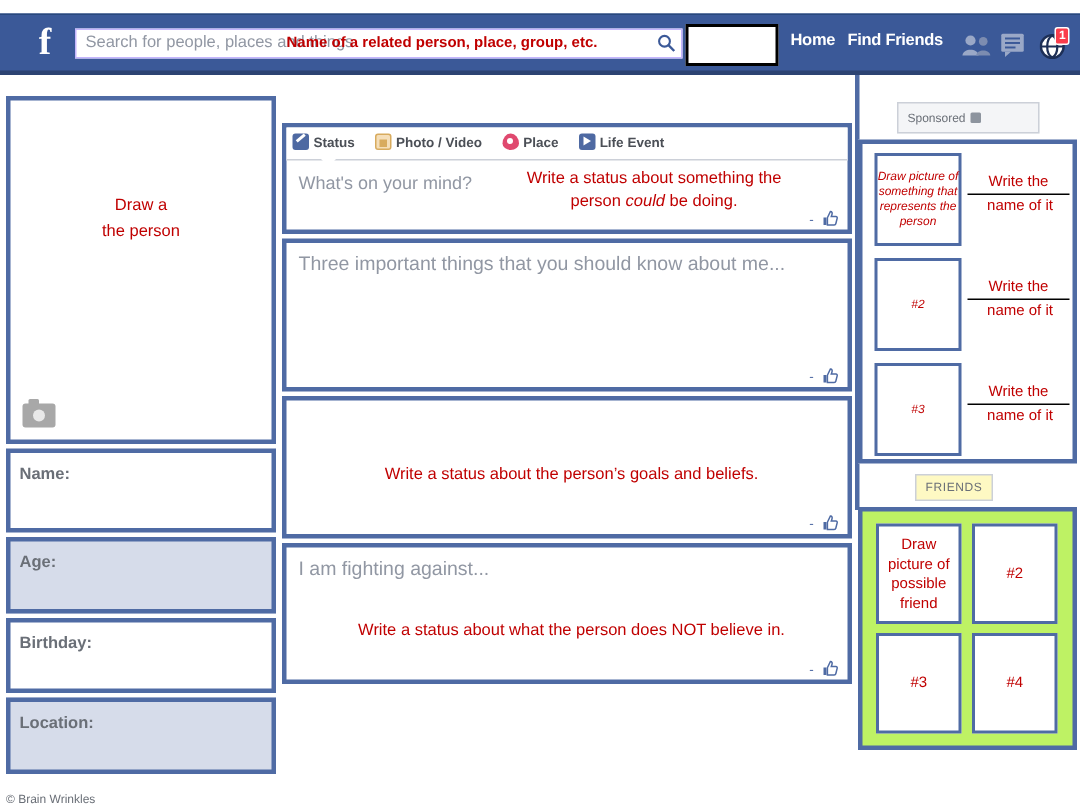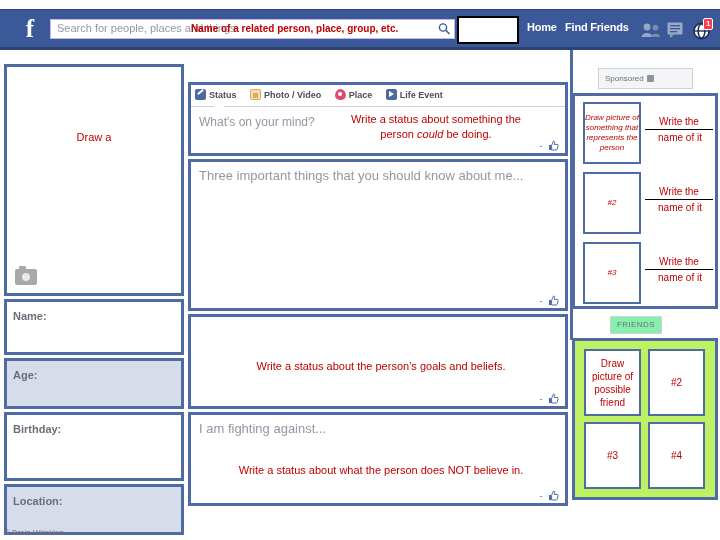--- a/index.html
+++ b/index.html
@@ -133,21 +133,21 @@
     position:absolute;left:120px;top:5px;width:250px;
   }
   .like-row{
     position:absolute;right:6px;bottom:2px;font-size:9px;color:#4f6ba4;
   }
   .thumb{
     display:inline-block;width:11px;height:11px;vertical-align:-2px;
     margin-left:3px;position:relative;
   }
   .thumb svg{display:block;}
-  .post-card{height:152px;}
+  .post-card{height:102px;}
   .post-ph{
     position:absolute;left:8px;top:6px;font-size:13px;color:#9197a3;
     white-space:nowrap;
   }
   .post-note{position:absolute;left:18px;top:30px;width:344px;}
   .belief-card{height:95px;}
   .belief-note{position:absolute;left:18px;top:42px;width:344px;text-align:center;}
   .against-card{height:94px;}
   .against-note{position:absolute;left:18px;top:48px;width:344px;}
 
@@ -173,21 +173,21 @@
     color:#c00000;font-size:8px;line-height:10px;text-align:center;
     display:flex;align-items:center;justify-content:center;font-style:italic;
   }
   .ad-lines{position:absolute;left:62px;top:12px;width:70px;}
   .ad-title{
     color:#c00000;font-size:10px;line-height:15px;text-align:center;
   }
   .ad-rule{border-bottom:1px solid #000;width:68px;}
   .friends-label{
     position:relative;left:38px;margin-top:7px;width:52px;height:18px;
-    background:#86efac;border:1px solid #ccd0d8;box-sizing:border-box;
+    background:#fef9c3;border:1px solid #ccd0d8;box-sizing:border-box;
     font-size:8px;color:#6a6f77;text-align:center;line-height:16px;
     letter-spacing:0.4px;
   }
   .friends-card{
     position:relative;margin-top:4px;width:146px;height:162px;
     background:#bef264;border:3px solid #4f6ba4;box-sizing:border-box;
   }
   .fr-cell{
     position:absolute;width:57px;height:67px;
     border:2px solid #4f6ba4;box-sizing:border-box;background:#fff;
@@ -258,31 +258,32 @@
     <div class="badge">1</div>
   </div>
 
   <div class="left-divider"></div>
 
   <div class="col-left">
 
     <div class="photo-card">
       <div class="photo-hint">
         <div>Draw a</div>
+        <div>the person</div>
       </div>
       <div class="cam-icon"></div>
     </div>
 
     <div class="info-row white" style="height:56px;">
       <span class="info-label">Name:</span>
     </div>
     <div class="info-row shade" style="height:51px;">
       <span class="info-label">Age:</span>
     </div>
-    <div class="info-row white" style="height:69px;">
+    <div class="info-row white" style="height:50px;">
       <span class="info-label">Birthday:</span>
     </div>
     <div class="info-row shade" style="height:51px;">
       <span class="info-label">Location:</span>
     </div>
   </div>
 
   <div class="col-center">
 
     <div class="card">

